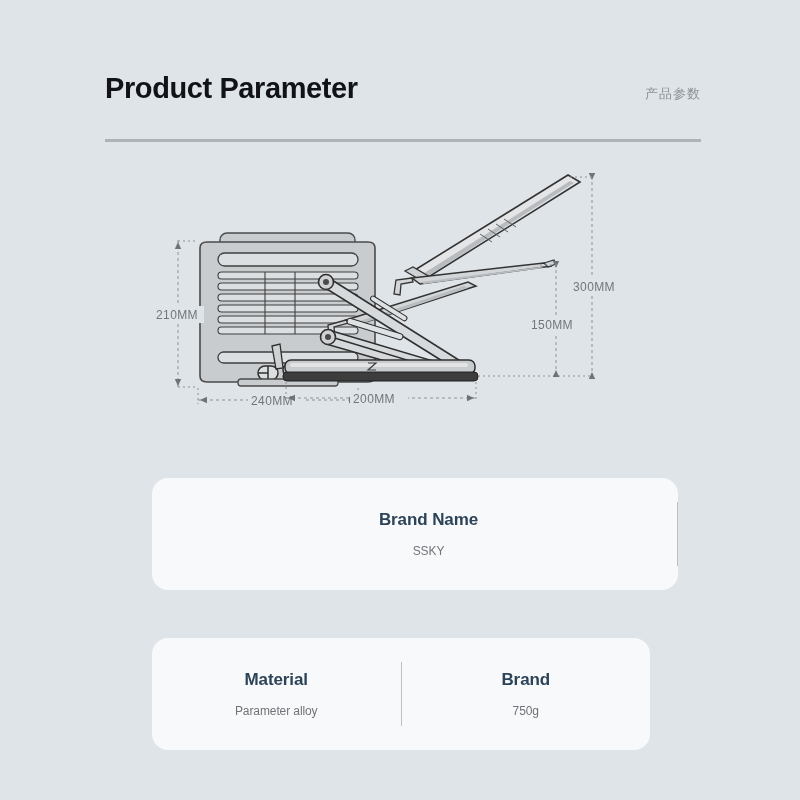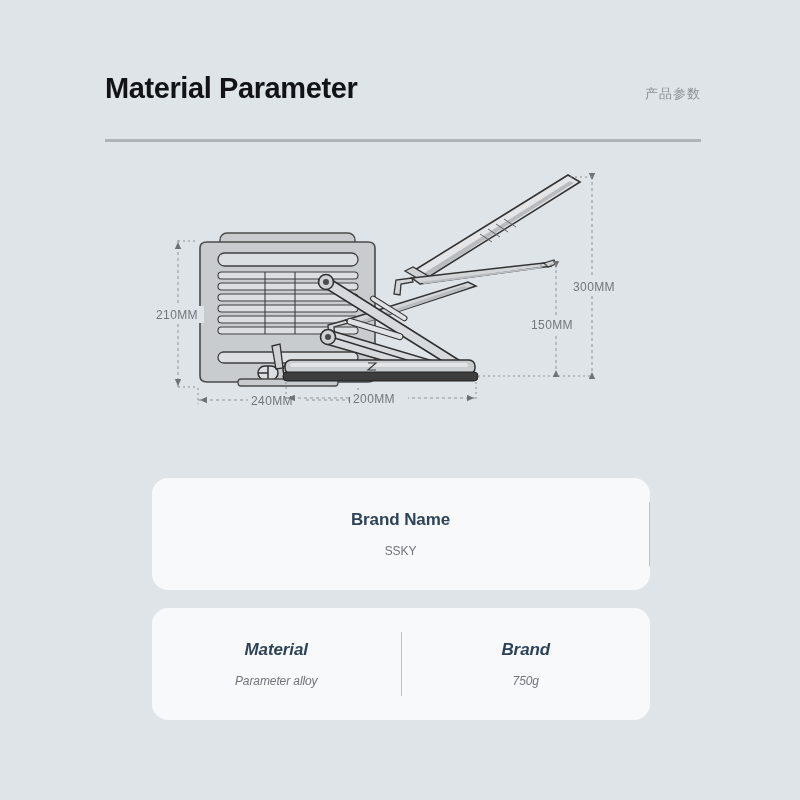--- a/index.html
+++ b/index.html
@@ -65,22 +65,22 @@
   
   .card {
     position: absolute;
     left: 152px;
     width: 498px;
     background: #f8f9fa;
     border-radius: 16px;
     display: flex;
     align-items: stretch;
   }
-  .card-1 { top: 478px; height: 112px; }
-  .card-2 { top: 608px; height: 112px; font-style: italic; }
+  .card-1 { top: 478px; height: 112px; padding-left: 28px; }
+  .card-2 { top: 638px; height: 112px; }
 
   .card-col {
     flex: 1 1 50%;
     display: flex;
     flex-direction: column;
     align-items: center;
     justify-content: center;
     gap: 14px;
   }
   .card-divider {
@@ -101,21 +101,21 @@
     font-size: 12px;
     color: #6f7479;
     font-family: "Liberation Sans", sans-serif;
     letter-spacing: -0.1px;
   }
 </style>
 </head>
 <body>
 
 <div class="header">
-  <div class="page-title">Material Parameter</div>
+  <div class="page-title">Product Parameter</div>
   <div class="title-cn">产品参数</div>
 </div>
 <div class="header-rule"></div>
 
 <div class="diagrams">
   <svg class="diagram-svg" viewBox="0 0 620 270" xmlns="http://www.w3.org/2000/svg">
 
     <g>
 
       <rect x="120" y="73" width="135" height="22" rx="7" fill="#c9ccce" stroke="#4a4a4a" stroke-width="1.4"></rect>

